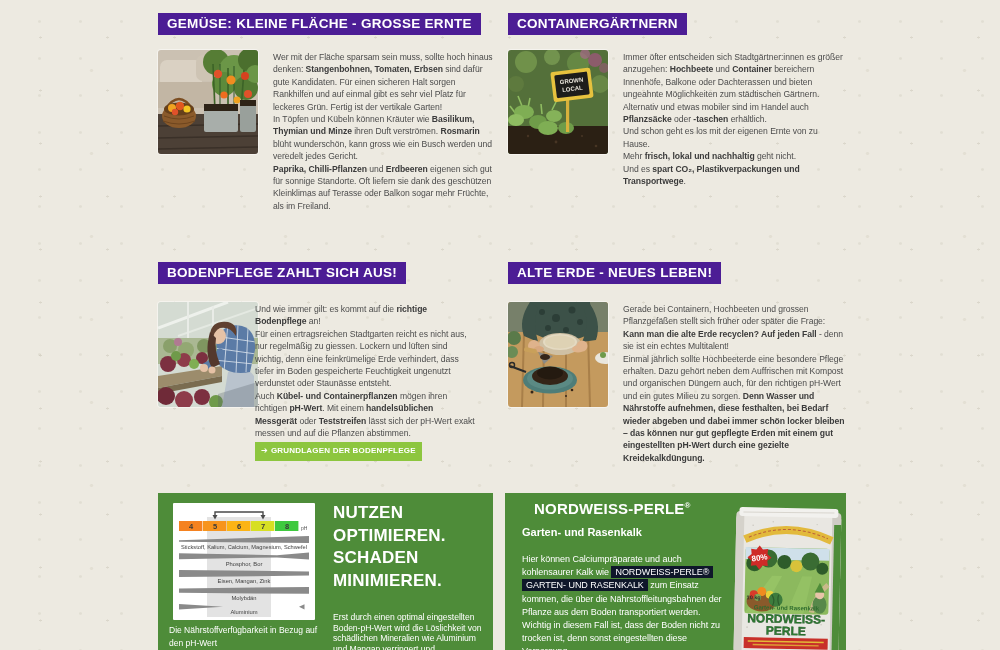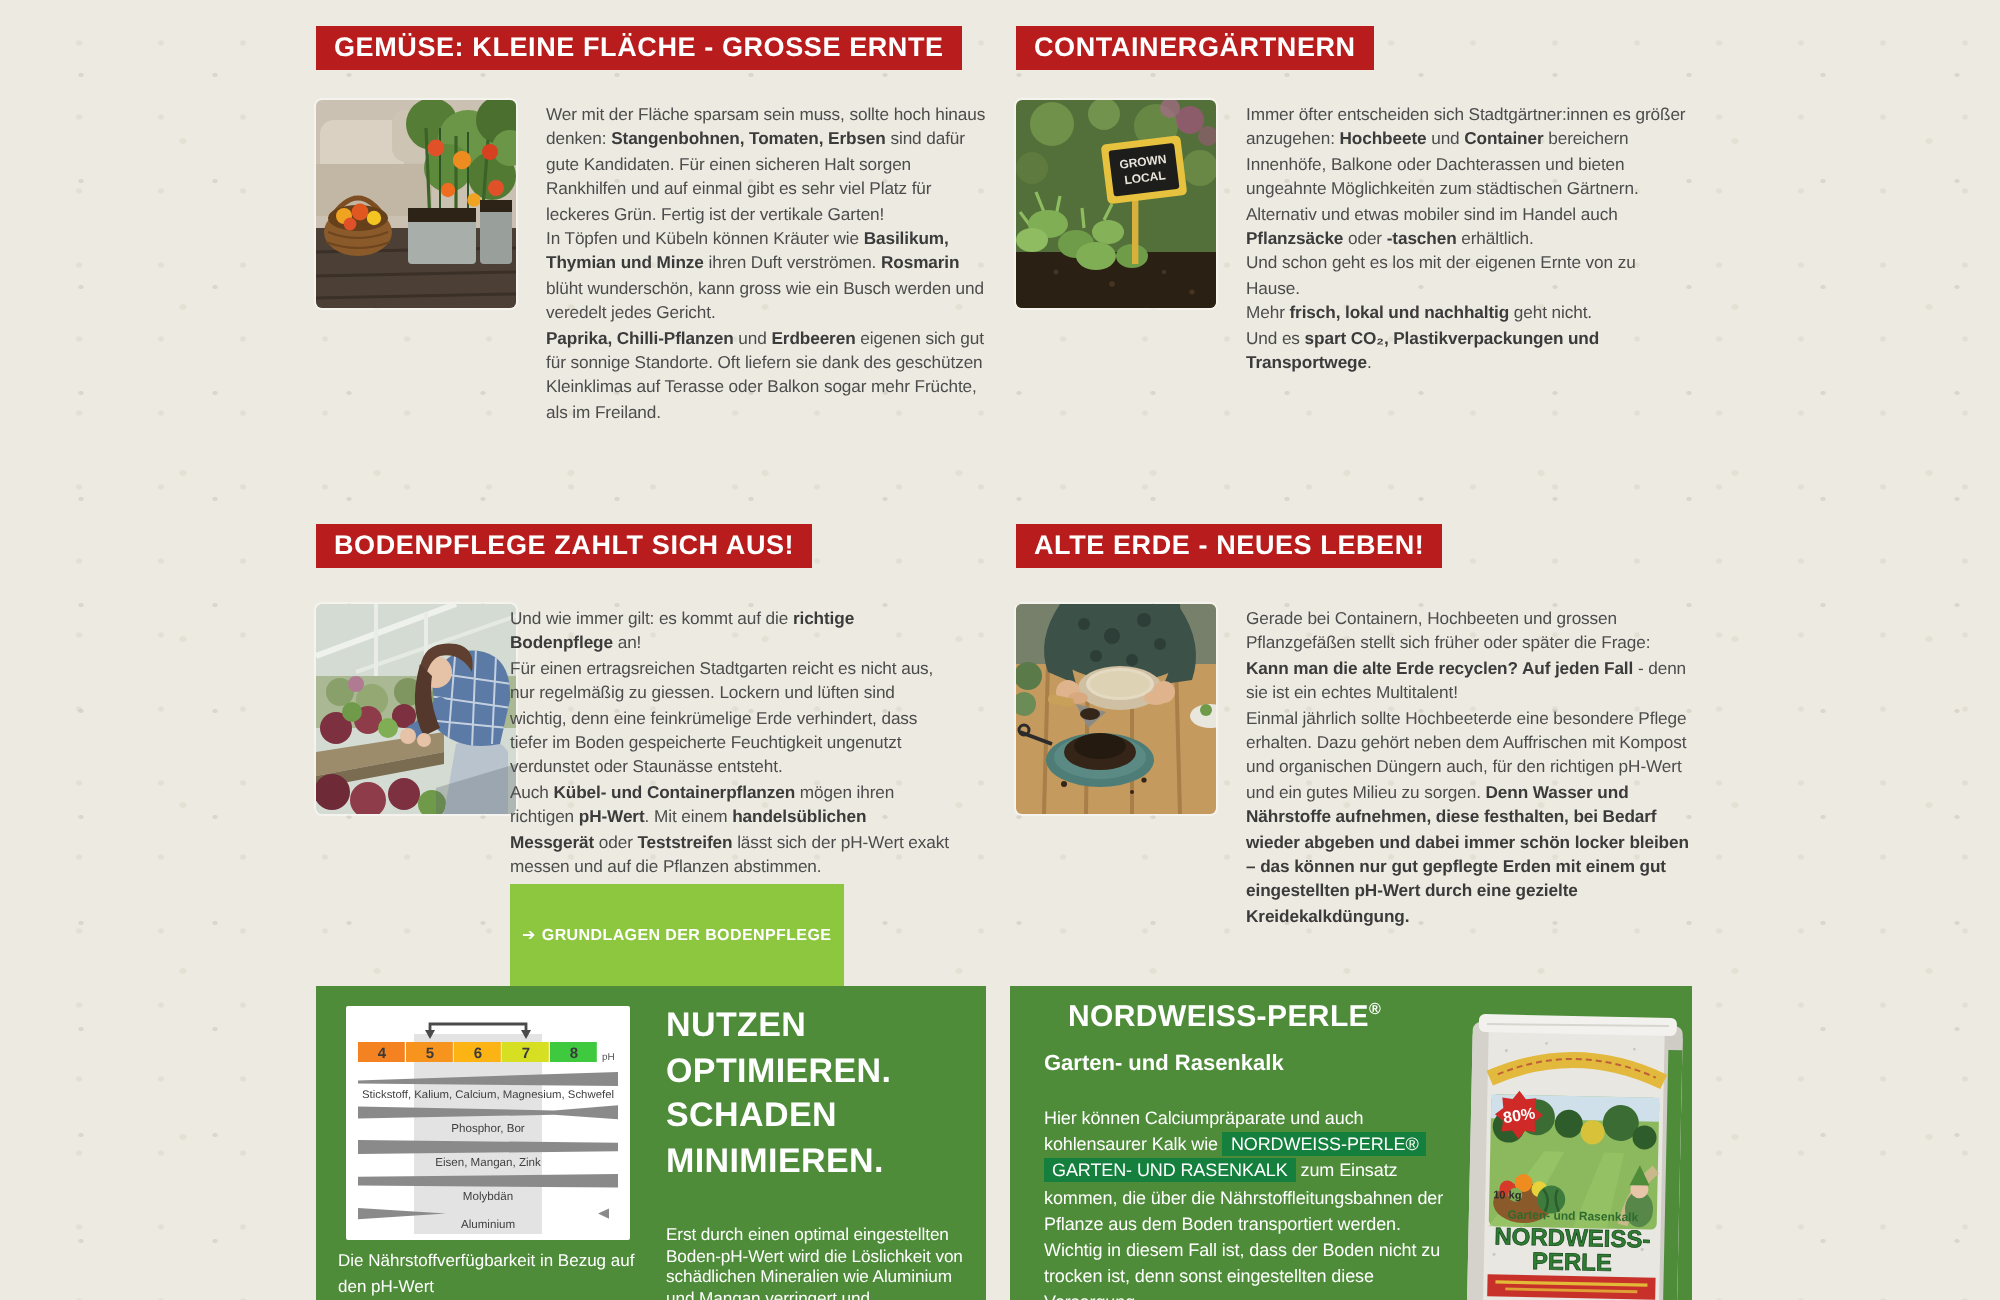--- a/index.html
+++ b/index.html
@@ -8,47 +8,47 @@
     font-family:"Liberation Sans","DejaVu Sans",sans-serif;
     background-color:#edeae1;
     background-image:
       radial-gradient(rgba(176,170,152,.30) 1px, transparent 1.6px),
       radial-gradient(rgba(176,170,152,.18) 1px, transparent 1.9px),
       radial-gradient(rgba(201,196,178,.28) 1.3px, transparent 2.2px);
     background-size:67px 53px,41px 37px,97px 83px;
     background-position:7px 11px,19px 3px,43px 29px;
   }
   .title-bar{
-    position:absolute;display:inline-block;background:#b91c1c;color:#fff;
+    position:absolute;display:inline-block;background:#4c1d95;color:#fff;
     font-size:13.5px;font-weight:700;letter-spacing:.3px;
     padding:0 9px;height:22px;line-height:22px;white-space:nowrap;
   }
   .photo{position:absolute;width:100px;height:104px;border-radius:3px;overflow:hidden;
          box-shadow:0 0 0 1px rgba(255,255,255,.45)}
   .photo svg{display:block;width:100%;height:100%}
   .bodytext{position:absolute;font-size:8.6px;line-height:12.4px;letter-spacing:-.05px;color:#4c4c4c}
   .bodytext strong{color:#3b3b3b}
   .btn{
     display:inline-block;background:#8dc63f;color:#fff;font-weight:700;
-    font-size:8px;letter-spacing:.2px;padding:20px 6px;margin-top:3px;cursor:pointer;
+    font-size:8px;letter-spacing:.2px;padding:3px 6px;margin-top:3px;cursor:pointer;
   }
   .btn .arrow{margin-right:3px}
   .panel{position:absolute;background:#4e8c39;color:#fff;height:200px}
   .panel-left{left:158px;top:493px;width:335px}
   .panel-right{left:505px;top:493px;width:341px}
   .chart-card{position:absolute;left:15px;top:10px;width:142px;height:117px;background:#fff;border-radius:1px}
   .chart-card svg{display:block}
   .chart-caption{position:absolute;left:11px;top:131px;width:150px;font-size:8.5px;font-weight:400;line-height:12.5px}
   .panel-heading{position:absolute;left:175px;top:9px;width:152px;font-size:17px;font-weight:700;line-height:22.5px;letter-spacing:.2px}
   .panel-left-body{position:absolute;left:175px;top:119px;width:152px;font-size:8.6px;line-height:10.7px;letter-spacing:-.05px}
   .p-title{position:absolute;left:29px;top:7px;font-size:15px;font-weight:700;letter-spacing:.2px}
   .p-title sup{font-size:8px}
   .p-subtitle{position:absolute;left:17px;top:33px;font-size:11px;font-weight:700}
   .p-body{position:absolute;left:17px;top:60px;width:208px;font-size:9px;line-height:13.2px;letter-spacing:-.05px}
-  .chip{background:#15803d;color:#fff;padding:1px 4px;box-decoration-break:clone;-webkit-box-decoration-break:clone}
+  .chip{background:#0f172a;color:#fff;padding:1px 4px;box-decoration-break:clone;-webkit-box-decoration-break:clone}
   .bag{position:absolute;left:227px;top:13px;width:111px;height:150px;transform:rotate(1.2deg)}
   .bag svg{display:block;width:100%;height:100%}
 </style>
 </head>
 <body>
 
 <div class="title-bar" style="left:158px;top:13px">GEMÜSE: KLEINE FLÄCHE - GROSSE ERNTE</div>
 <div class="photo" style="left:158px;top:50px">
   <svg viewBox="0 0 100 104">
     <rect width="100" height="104" fill="#cbc1b2"></rect>

